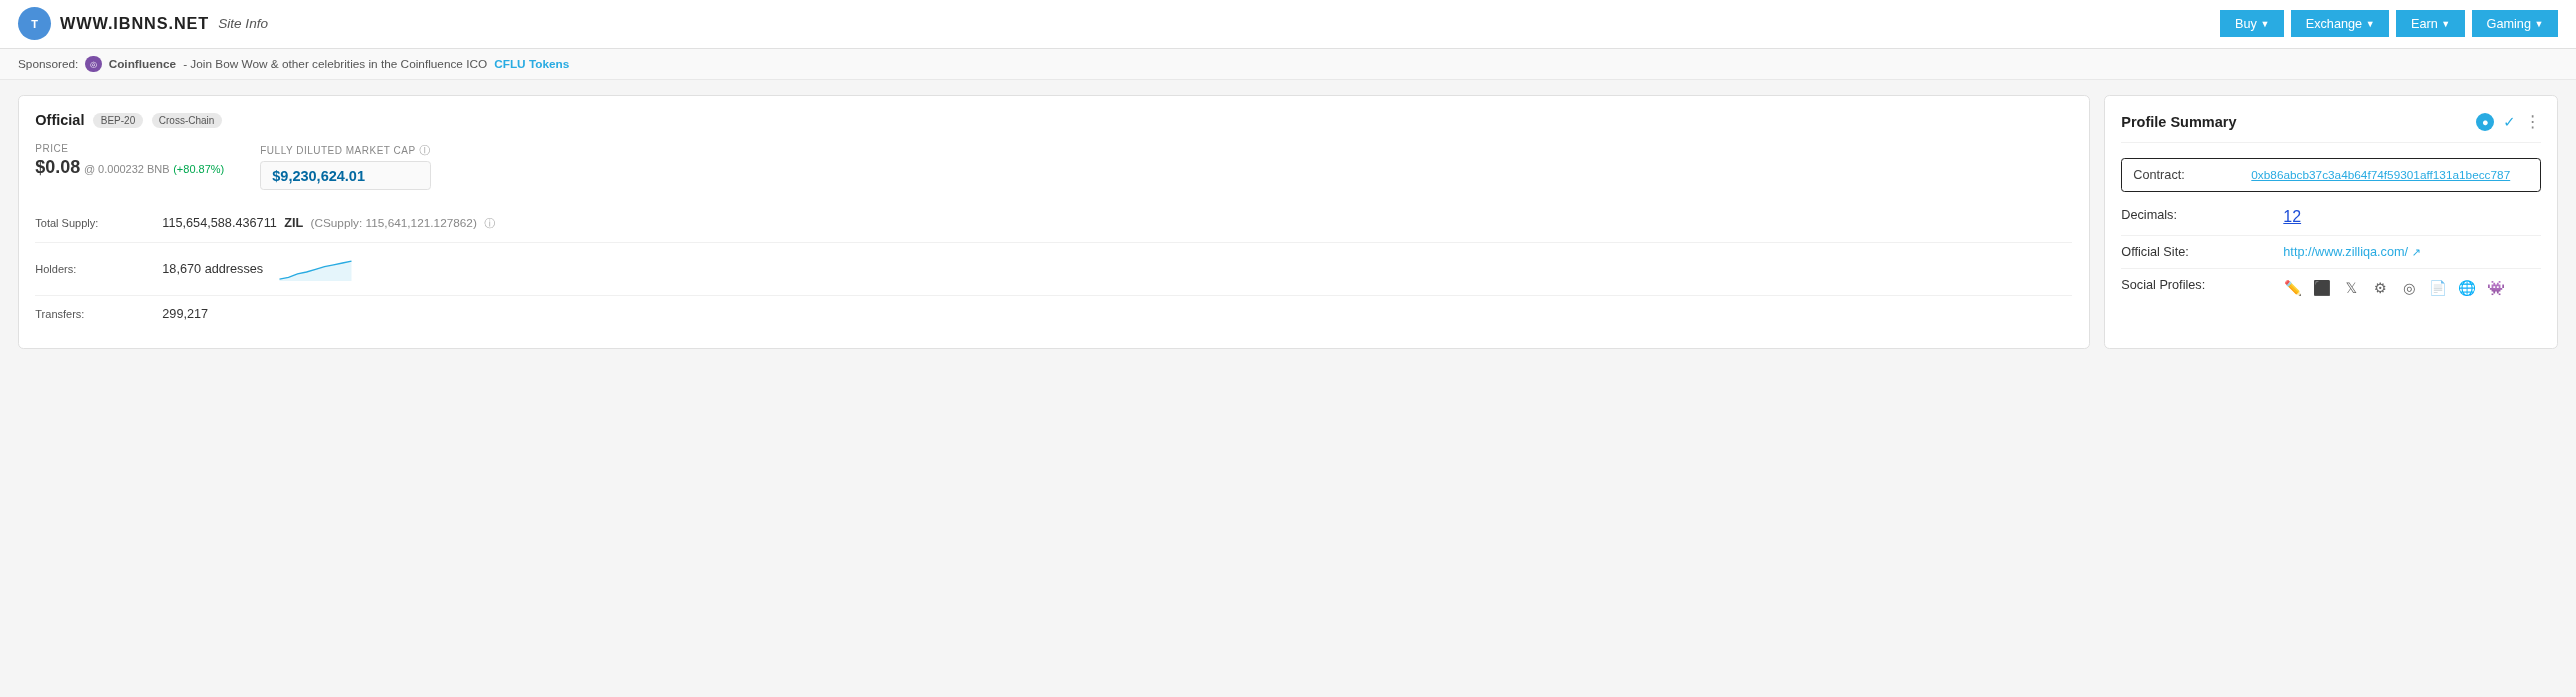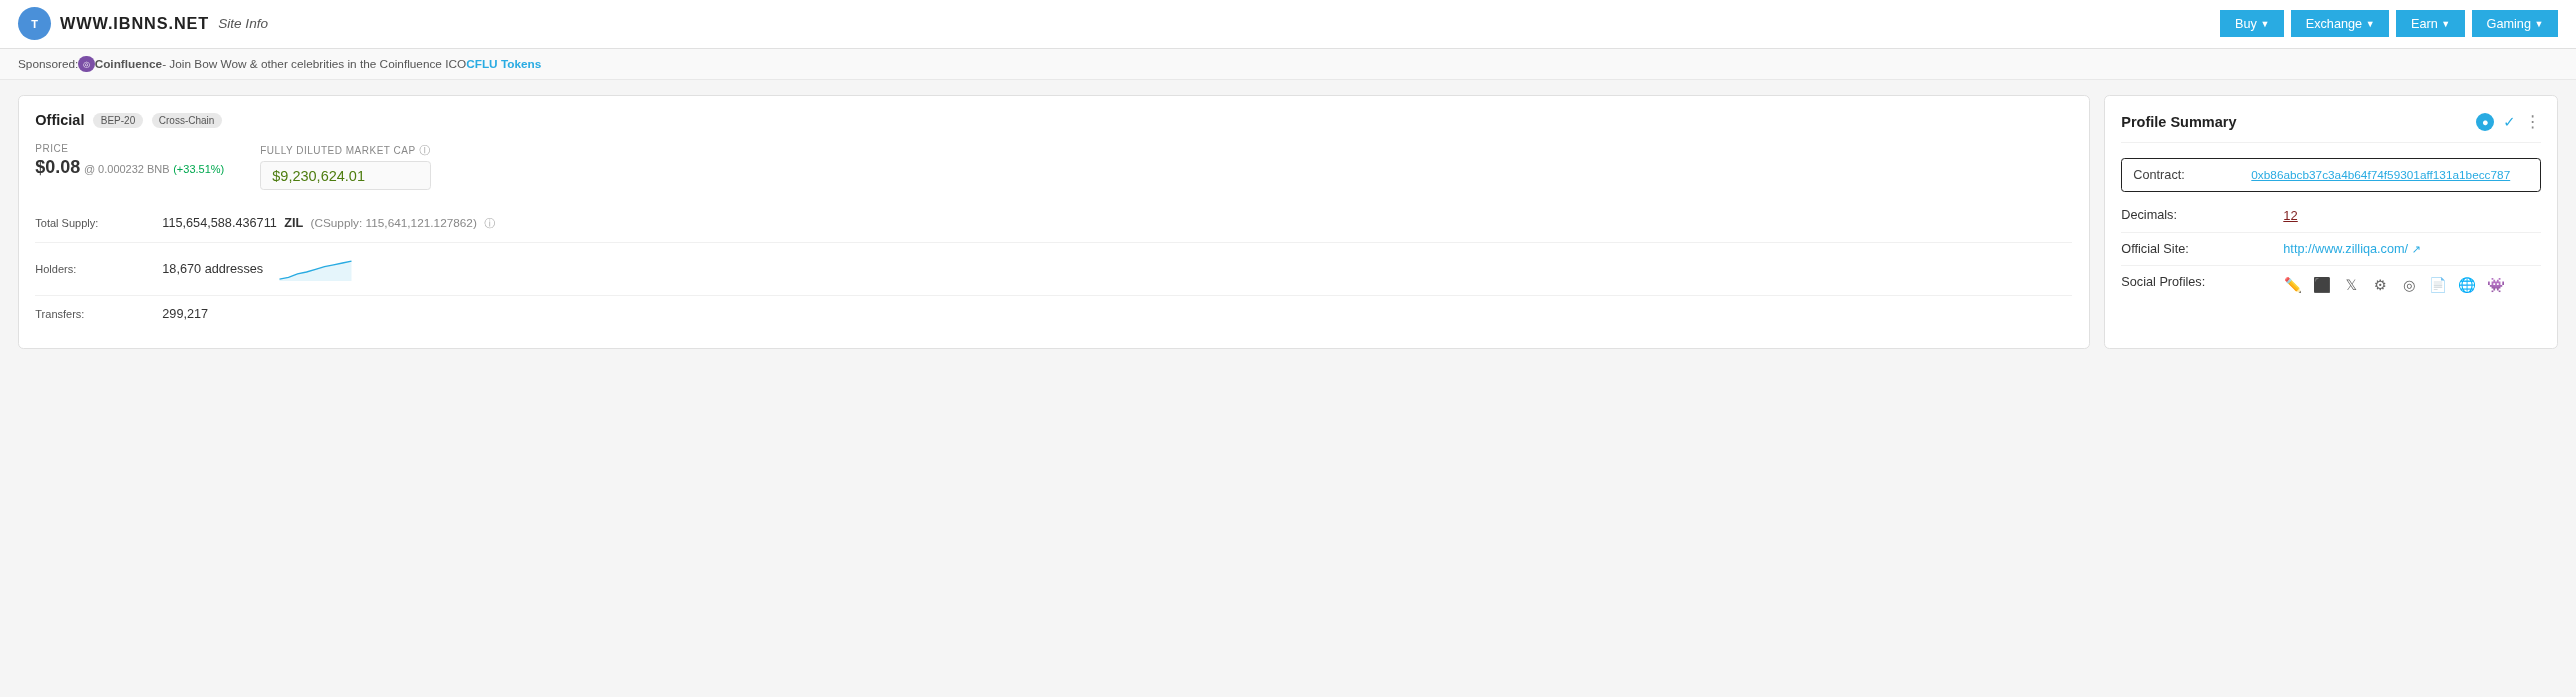--- a/index.html
+++ b/index.html
@@ -65,21 +65,21 @@
       font-size: 9px;
     }
     .sponsored-bar {
       background: #f9f9f9;
       border-bottom: 0.9px solid #e8e8e8;
       padding: 7.3px 18px;
       font-size: 11.8px;
       color: #555;
       display: flex;
       align-items: center;
-      gap: 0;
+      gap: 7px;
     }
     .sponsored-bar .coinfluence-icon {
       width: 16.3px;
       height: 16.3px;
       border-radius: 50%;
       background: #7b4fa6;
       display: inline-flex;
       align-items: center;
       justify-content: center;
       color: white;
@@ -154,22 +154,22 @@
       font-size: 11px;
     }
     .market-cap-box {
       border: 0.9px solid #e0e0e0;
       border-radius: 3.6px;
       padding: 5.4px 11px;
       background: #fafafa;
     }
     .market-cap-value {
       font-size: 14.5px;
-      font-weight: normal;
-      color: #4d7c0f;
+      font-weight: bold;
+      color: #0369a1;
     }
     .info-row {
       display: flex;
       align-items: center;
       padding: 11px 0;
       border-bottom: 0.9px solid #f0f0f0;
     }
     .info-row:last-child {
       border-bottom: none;
     }
@@ -262,22 +262,22 @@
     .profile-row:last-child {
       border-bottom: none;
     }
     .profile-label {
       width: 118px;
       color: #333;
       font-size: 12.7px;
       flex-shrink: 0;
     }
     .profile-value {
-      color: #7f1d1d;
-      font-size: 13px;
+      color: #1d4ed8;
+      font-size: 16px;
       text-decoration: underline;
     }
     .profile-link {
       color: #29abe2;
       text-decoration: none;
       font-size: 12.7px;
       display: flex;
       align-items: center;
       gap: 3.6px;
     }
@@ -347,21 +347,21 @@
       <span class="badge">BEP-20</span>
       <span class="badge">Cross-Chain</span>
     </div>
 
     <div class="price-section">
       <div>
         <div class="price-label">PRICE</div>
         <div>
           <span class="price-value">$0.08</span>
           <span class="price-sub">@ 0.000232 BNB</span>
-          <span class="price-change-pos">(+33.51%)</span>
+          <span class="price-change-pos">(+80.87%)</span>
         </div>
       </div>
       <div>
         <div class="price-label market-cap-info">
           <span>FULLY DILUTED MARKET CAP</span>
           <span class="info-icon">ⓘ</span>
         </div>
         <div class="market-cap-box">
           <span class="market-cap-value">$9,230,624.01</span>
         </div>

